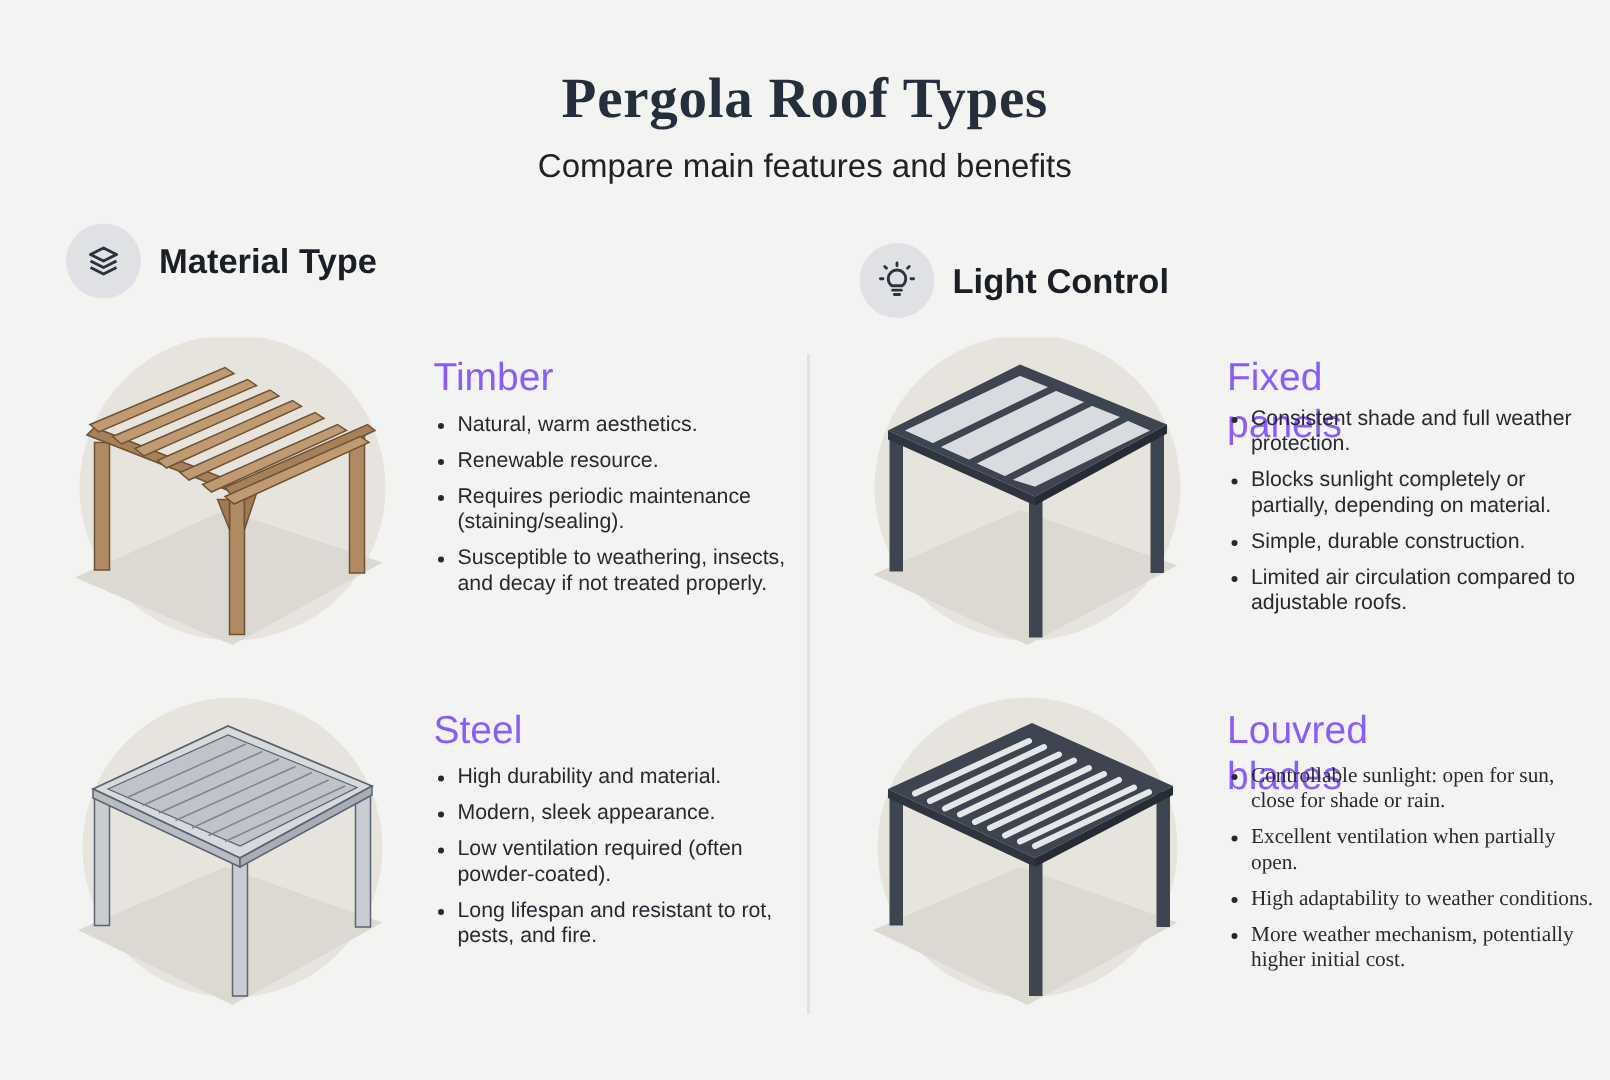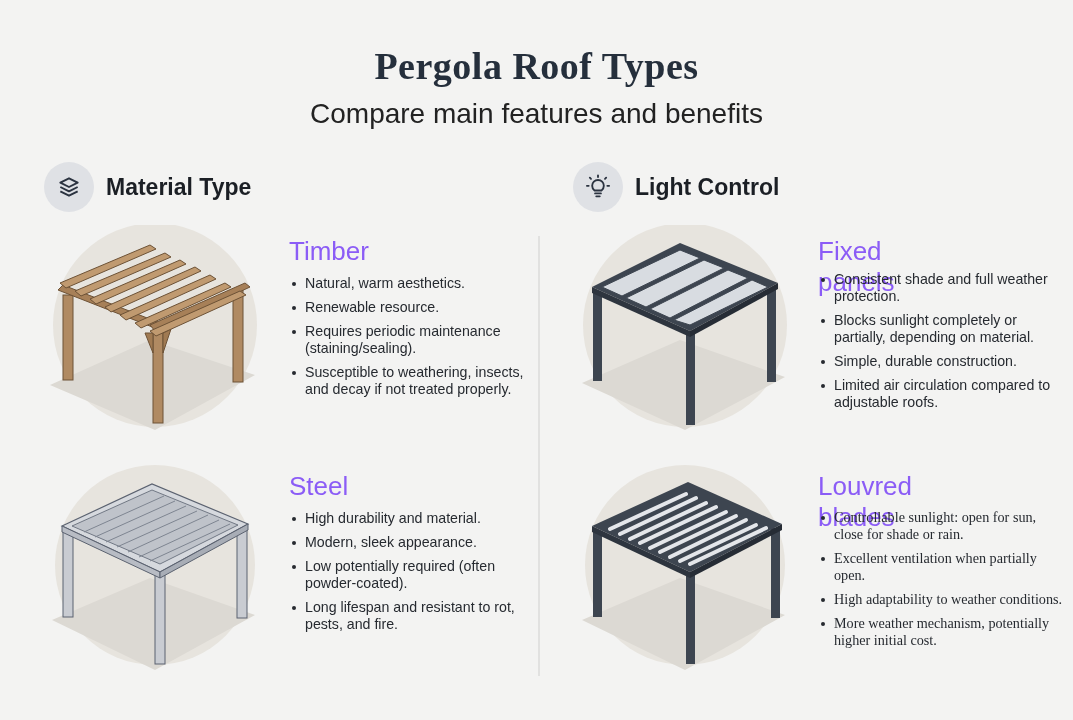--- a/index.html
+++ b/index.html
@@ -11,21 +11,21 @@
     position:relative;
   }
   .title {
     position:absolute; left:0; width:1073px; top:44px;
     text-align:center; font-size:38px; font-weight:bold; color:#252f3c;
     letter-spacing:0.5px;
     font-family:Liberation Serif, serif;
   }
   .subtitle {
     position:absolute; left:0; width:1073px; top:98px;
-    text-align:center; font-size:28px; color:#222;
+    text-align:center; font-size:22px; color:#222;
   }
   .section-header { position:absolute; display:flex; align-items:center; }
   .section-icon {
     width:50px; height:50px; border-radius:50%; background:#dfe1e5;
     display:flex; align-items:center; justify-content:center;
   }
   .section-label { font-size:23px; font-weight:bold; margin-left:12px; color:#1b1f25; }
   .divider {
     position:absolute; left:538px; top:236px; width:2px; height:440px;
     background:#e1e1e0;
@@ -44,21 +44,21 @@
     content:""; position:absolute; left:3px; top:7px; width:4px; height:4px;
     border-radius:50%; background:#262a30;
   }
 </style>
 </head>
 <body>
 
 <div class="title">Pergola Roof Types</div>
 <div class="subtitle">Compare main features and benefits</div>
 
-<div class="section-header" style="left:44px; top:162px;">
+<div class="section-header" style="left:44px; top:149px;">
   <div class="section-icon">
     <svg width="26" height="26" viewBox="0 0 24 24" fill="none" stroke="#2b3340" stroke-width="1.8" stroke-linejoin="round">
       <path d="M12 4 L20 8 L12 12 L4 8 Z"></path>
       <path d="M4 12 L12 16 L20 12"></path>
       <path d="M4 16 L12 20 L20 16"></path>
     </svg>
   </div>
   <span class="section-label">Material Type</span>
 </div>
 
@@ -136,21 +136,21 @@
         <line x1="88" y1="92" x2="168" y2="55"></line>
         <line x1="99" y1="97" x2="179" y2="60"></line>
         <line x1="110" y1="101" x2="190" y2="64"></line>
       </g>
     </svg>
   </div>
   <div class="card-title" style="left:289px; top:471px;text-align:right;">Steel</div>
   <ul class="bullets" style="left:289px; top:510px; width:240px;">
     <li>High durability and material.</li>
     <li>Modern, sleek appearance.</li>
-    <li>Low potentially required (often powder-coated).</li>
+    <li>Low ventilation required (often powder-coated).</li>
     <li>Long lifespan and resistant to rot, pests, and fire.</li>
   </ul>
 </div>
 
 <div class="card">
   <div class="illus" style="left:570px; top:225px;">
     <svg width="230" height="210" viewBox="0 0 230 210">
       <circle cx="115" cy="100" r="102" fill="#e7e4de"></circle>
       <polygon points="12,158 110,115 215,152 115,205" fill="#dcd9d3"></polygon>
       <rect x="23" y="68" width="9" height="88" fill="#3d4550"></rect>

